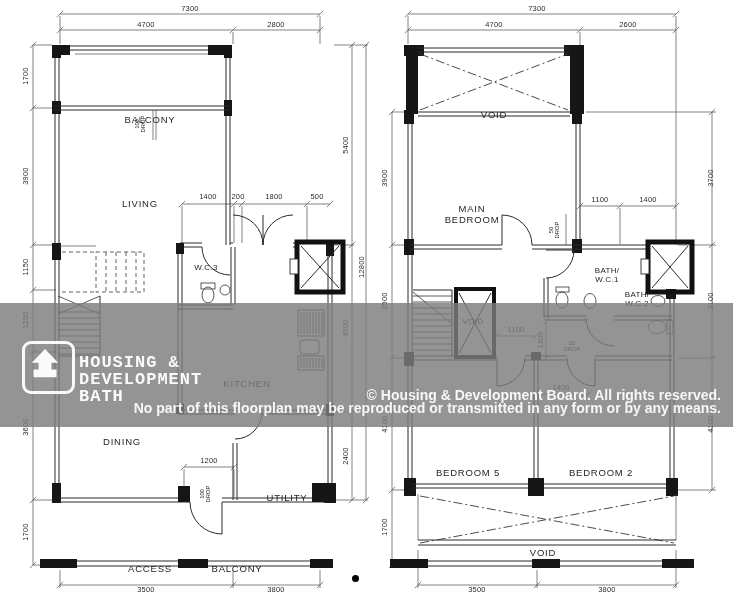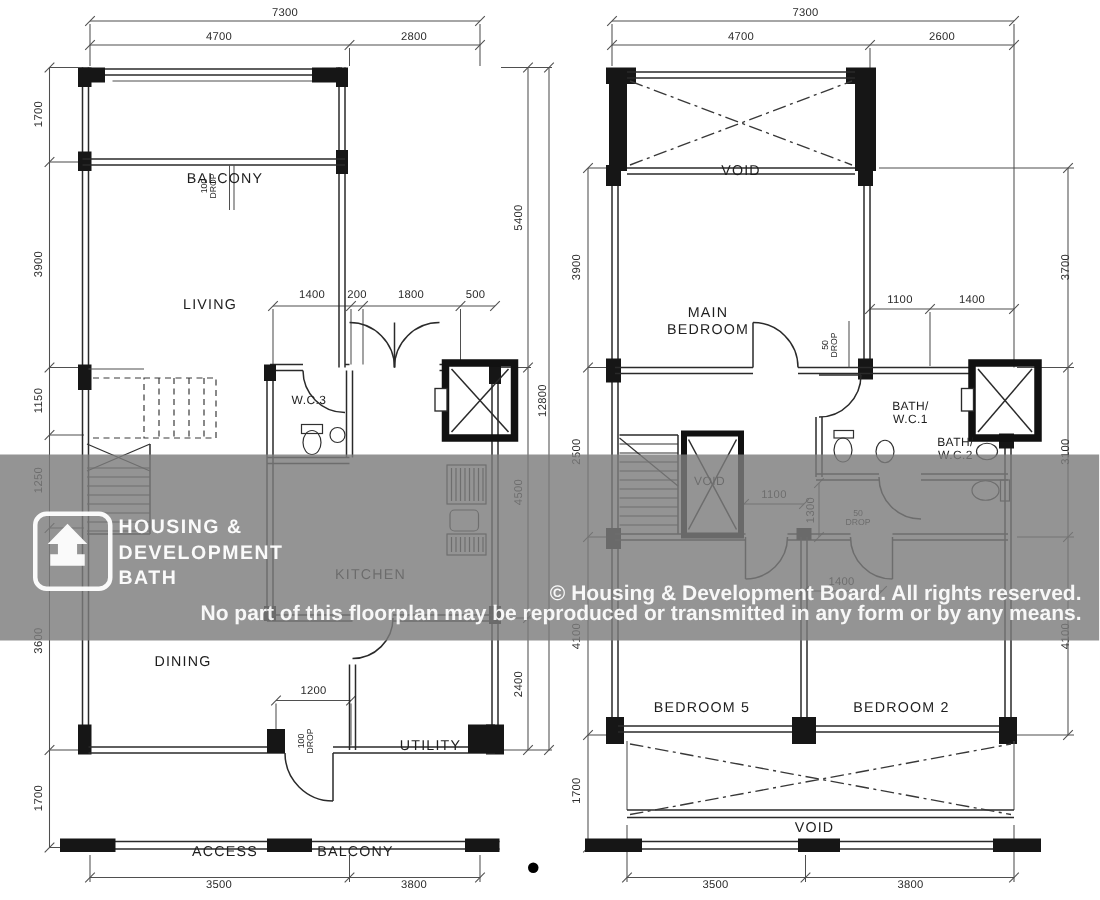--- a/index.html
+++ b/index.html
@@ -23,22 +23,22 @@
   .vdim{transform:translate(-50%,-50%) rotate(-90deg);}
   .drop{font-size:5.8px;line-height:1.05;letter-spacing:0;}
   
   .band{position:absolute;left:0;top:303px;width:733px;height:124px;
         background:rgba(124,124,124,0.82);}
   .ghost{position:absolute;left:188px;top:324px;font-size:25px;font-weight:bold;
          letter-spacing:23px;color:rgba(255,255,255,0.38);}
   .logo-box{position:absolute;left:22px;top:341px;width:47px;height:47px;
             border:3.5px solid rgba(255,255,255,0.95);border-radius:9px;}
   .wmline{position:absolute;left:79px;transform:translateY(-50%);
-          font-family:Liberation Sans, sans-serif;font-weight:bold;font-size:13px;
-          letter-spacing:1px;color:rgba(255,255,255,0.95);white-space:nowrap;}
+          font-family:Liberation Mono, monospace;font-weight:bold;font-size:17px;
+          letter-spacing:1px;color:rgba(255,255,255,0.95);white-space:nowrap;margin-top:11px;}
   .cp{position:absolute;right:12px;text-align:right;font-weight:bold;font-size:14px;
       color:rgba(255,255,255,0.92);white-space:nowrap;}
   .dot{position:absolute;left:352px;top:575px;width:7px;height:7px;border-radius:50%;
        background:#000;}
 </style>
 </head>
 <body>
 
 <div class="stage">
 

